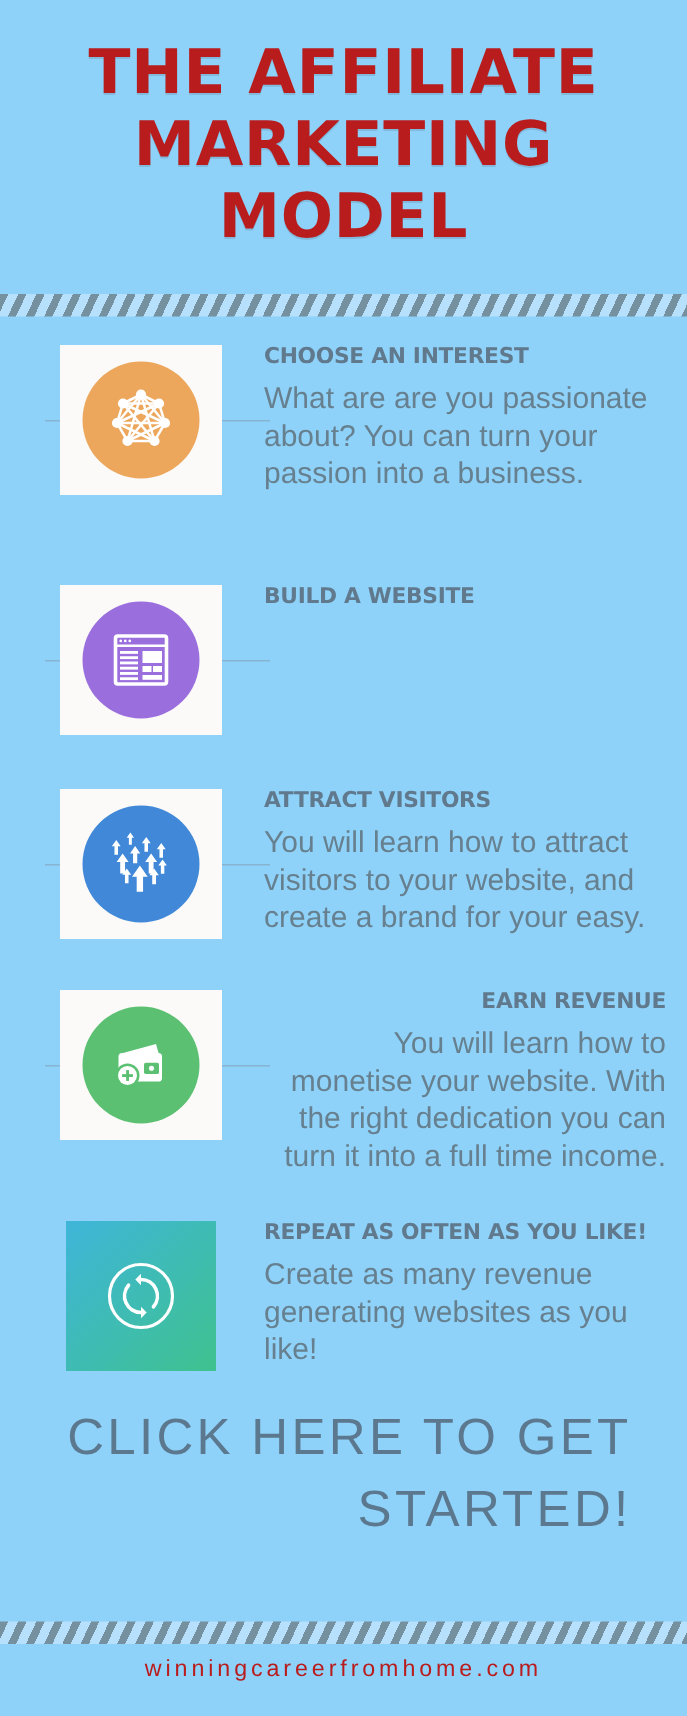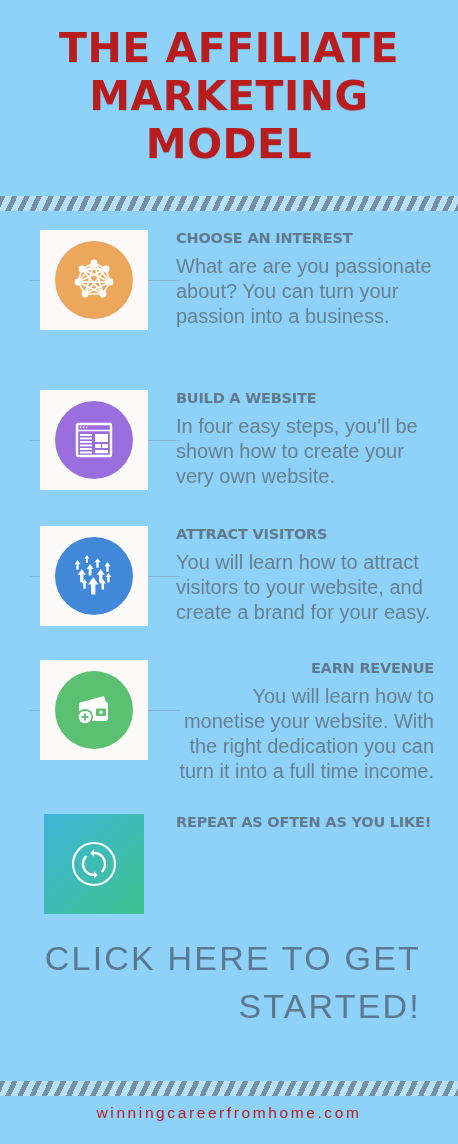--- a/index.html
+++ b/index.html
@@ -68,21 +68,21 @@
     position: absolute;
     top: 224px;
     left: 0;
     width: 458px;
   }
   .step {
     display: flex;
     align-items: flex-start;
     position: relative;
     padding-left: 40px;
-    padding-right: 24px;
+    padding-right: 14px;
     box-sizing: border-box;
   }
   .step-1 { height: 135px; }
   .step-2 { height: 136px; margin-top: 25px; }
   .step-3 { height: 134px; }
   .step-4 { height: 154px; text-align: right; }
   .step-5 { height: 125px; }
 
   .icon-card {
     width: 108px;
@@ -258,21 +258,20 @@
               <rect x="24" y="17" width="13" height="8"></rect>
               <rect x="24" y="27" width="6" height="4"></rect>
               <rect x="31" y="27" width="6" height="4"></rect>
               <rect x="24" y="33" width="13" height="3.2"></rect>
             </g>
           </svg>
         </div>
       </div>
       <div class="step-text">
         <p class="step-heading">BUILD A WEBSITE</p>
-        <p class="step-body">In four easy steps, you'll be shown how to create your very own website.</p>
       </div>
     </div>
 
     <div class="step step-3">
       <div class="connector"></div>
       <div class="icon-card">
         <div class="icon-circle" style="background:#4189d8;">
           <svg width="54" height="54" viewBox="0 0 54 54" aria-hidden="true">
             <g fill="#ffffff">
               <g transform="translate(20,28) scale(1.25)">
@@ -351,20 +350,21 @@
             <circle cx="26" cy="26" r="21" fill="none" stroke="#ffffff" stroke-width="2.1"></circle>
             <path d="M26 15 A11 11 0 0 1 34.3 33.2" fill="none" stroke="#ffffff" stroke-width="2.4" stroke-linecap="round"></path>
             <path d="M26 37 A11 11 0 0 1 17.7 18.8" fill="none" stroke="#ffffff" stroke-width="2.4" stroke-linecap="round"></path>
             <path d="M26 11.2 L22.2 15 L26 18.8 Z" fill="#ffffff"></path>
             <path d="M26 40.8 L29.8 37 L26 33.2 Z" fill="#ffffff"></path>
           </svg>
         </div>
       </div>
       <div class="step-text">
         <p class="step-heading">REPEAT AS OFTEN AS YOU LIKE!</p>
+        <p class="step-body">Create as many revenue generating websites as you like!</p>
       </div>
     </div>
 
   </div>
 
   <div class="cta">
     <p class="cta-text">CLICK HERE TO GET STARTED!</p>
   </div>
 
   <div class="stripe-band stripe-bottom"></div>

